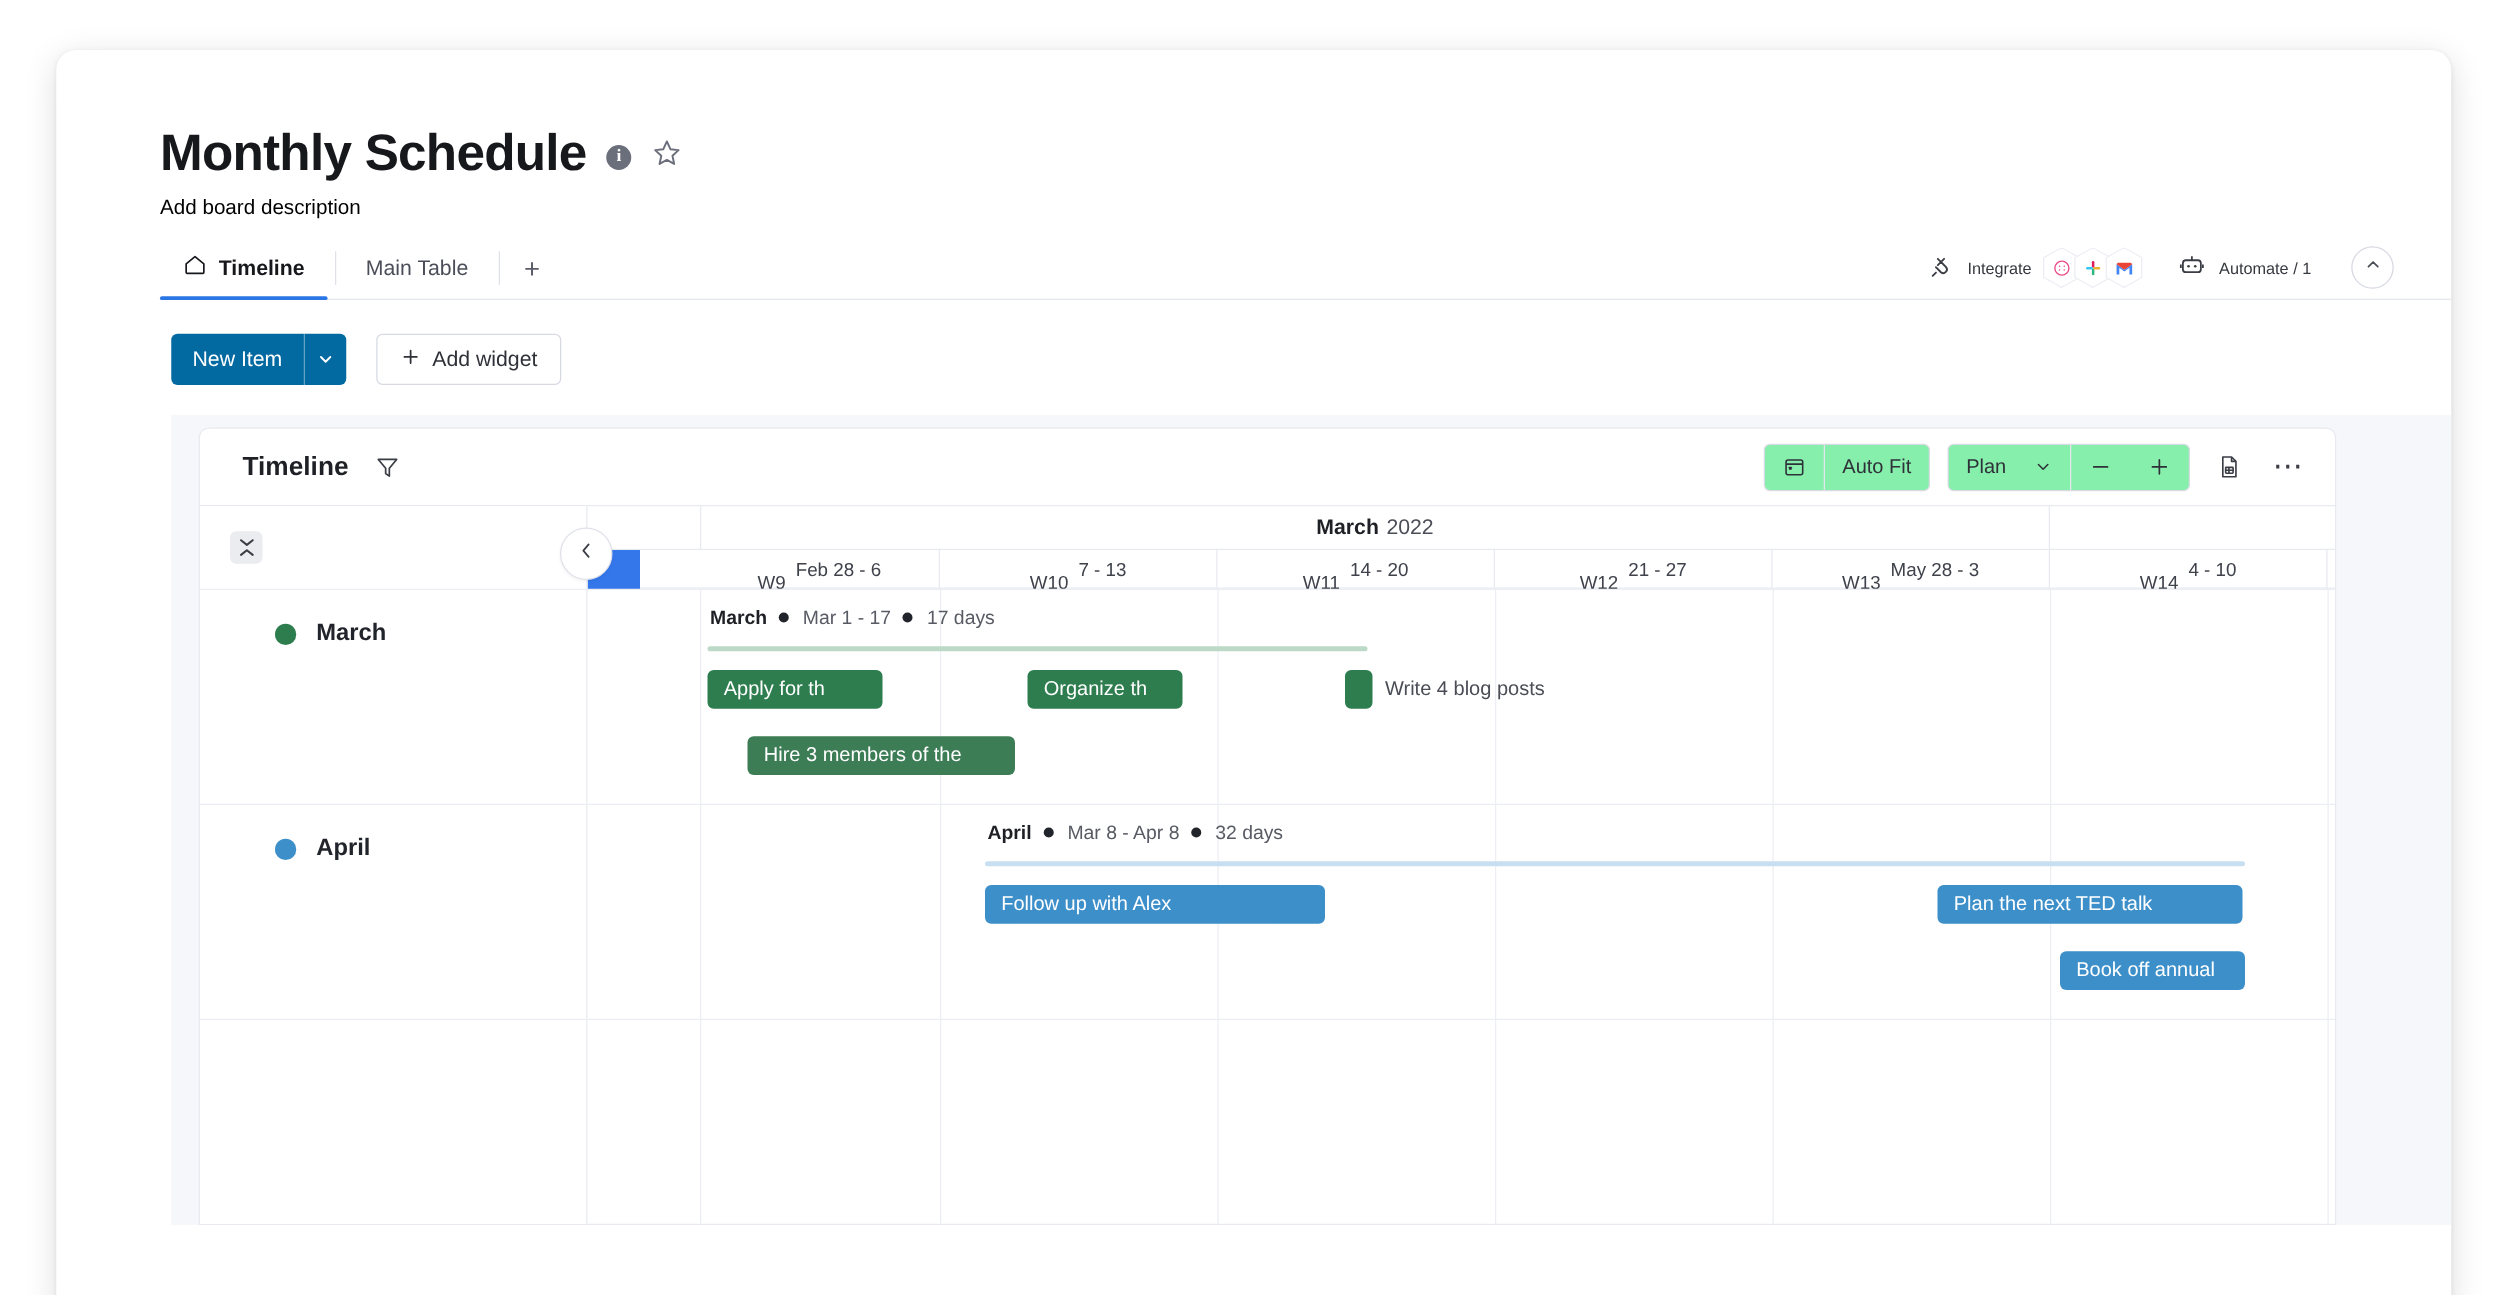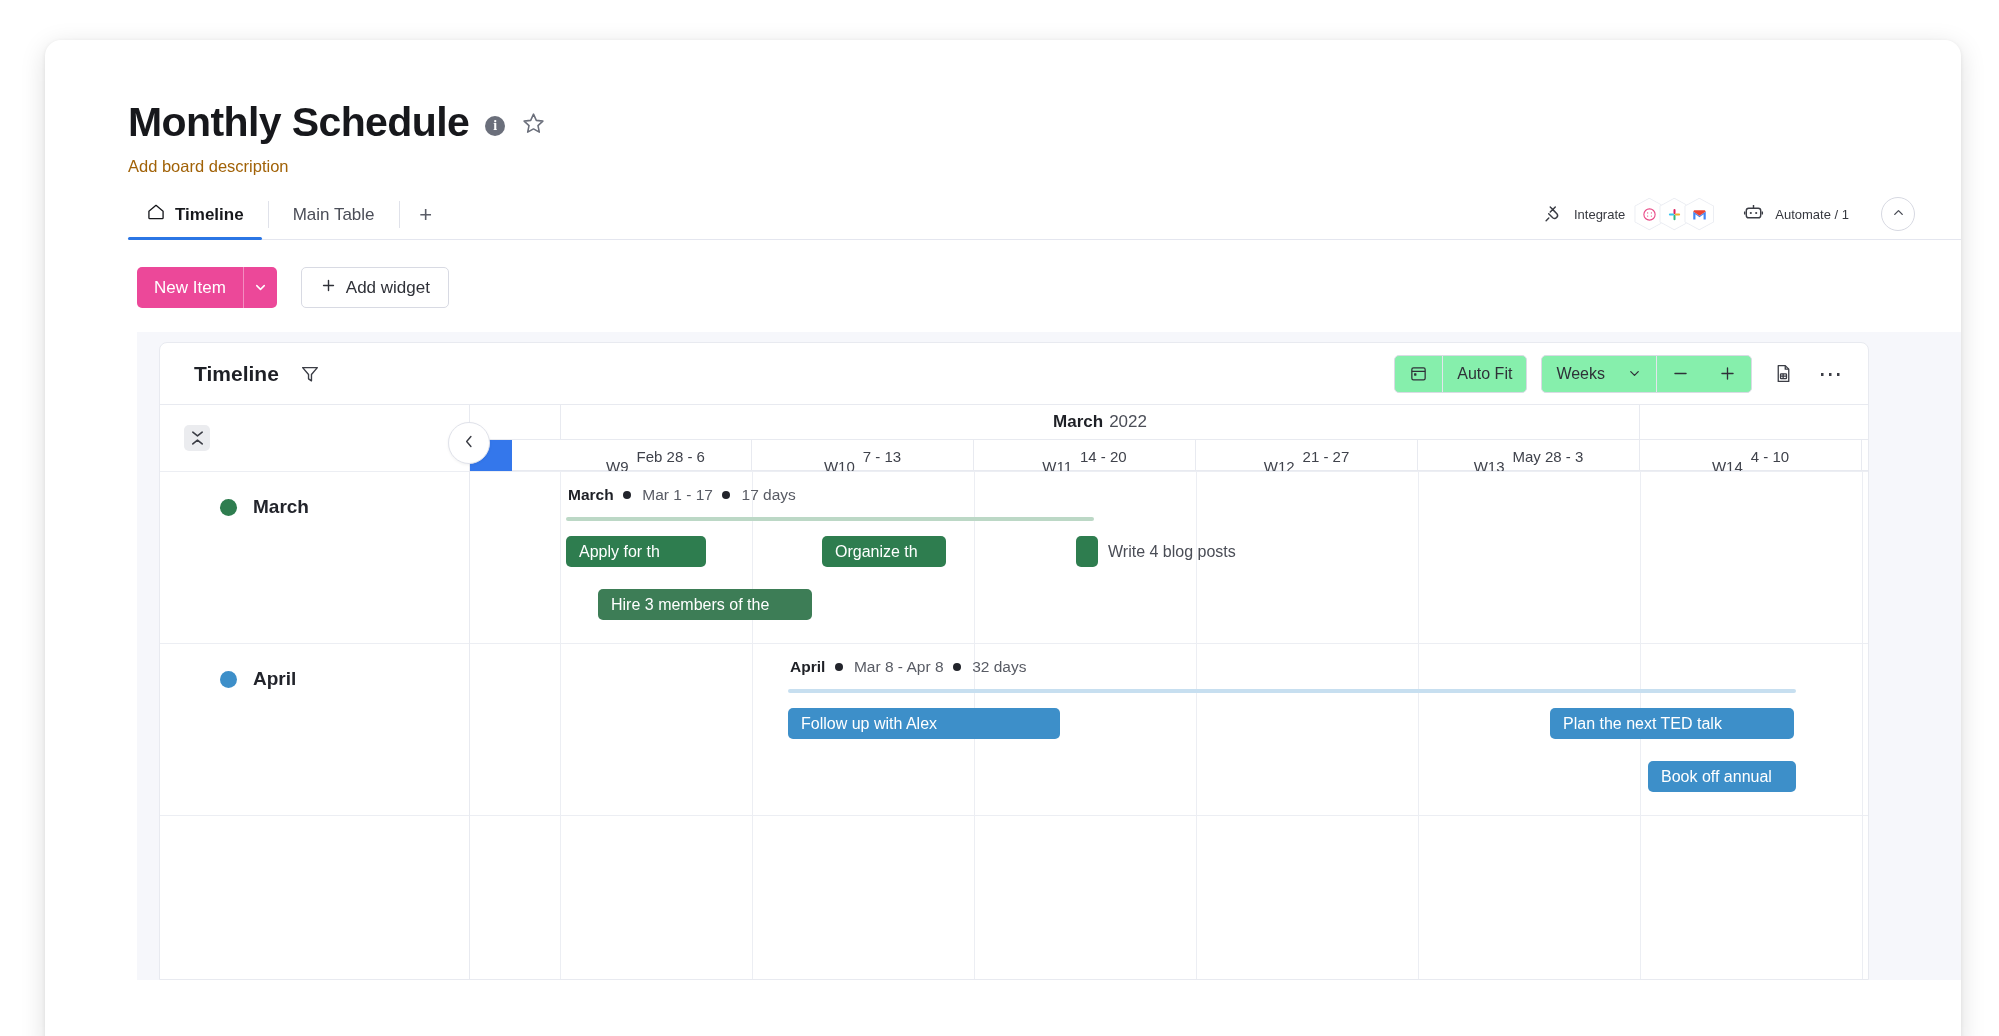--- a/index.html
+++ b/index.html
@@ -30,21 +30,21 @@
   }
   .info-badge {
     width: 20px; height: 20px; border-radius: 50%;
     background: #6b6f7b; color: #fff;
     font-size: 14px; font-weight: 700; font-family: "Liberation Serif", serif;
     display: flex; align-items: center; justify-content: center;
     margin-top: 6px;
   }
   .star-icon { margin-top: 5px; }
   .board-desc {
-    margin-top: 14px; font-size: 16.5px; color: #a16207;
+    margin-top: 14px; font-size: 16.5px; color: #000000;
   }
 
   
   .tabs-bar {
     margin-top: 14px;
     display: flex; align-items: flex-end;
     border-bottom: 1px solid #e4e6ef;
     padding-right: 46px;
     height: 50px;
   }
@@ -101,21 +101,21 @@
     cursor: pointer; margin-left: 4px;
   }
 
   
   .action-bar {
     display: flex; align-items: center; gap: 24px;
     padding: 27px 0 0 92px;
   }
   .new-item-btn {
     display: flex; align-items: stretch;
-    background: #ec4899; border-radius: 5px;
+    background: #0369a1; border-radius: 5px;
     height: 41px; color: #fff; cursor: pointer; overflow: hidden;
   }
   .new-item-label {
     display: flex; align-items: center; padding: 0 17px;
     font-size: 17px; font-weight: 500;
   }
   .new-item-caret {
     display: flex; align-items: center; justify-content: center;
     width: 34px; border-left: 1px solid rgba(255,255,255,0.38);
   }
@@ -390,21 +390,21 @@
                 <path d="M3.6 9.2h16.8"></path>
                 <rect x="6.4" y="11.8" width="3" height="3" rx="0.5" fill="#2f3138" stroke="none"></rect>
               </svg>
             </div>
             <div class="seg-div"></div>
             <div class="seg-btn">Auto Fit</div>
           </div>
 
           <div class="seg-group">
             <div class="seg-btn">
-              <span>Weeks</span>
+              <span>Plan</span>
               <span style="margin-left:22px;display:flex;">
                 <svg width="15" height="15" viewBox="0 0 24 24" fill="none" stroke="#2f3138" stroke-width="2" stroke-linecap="round" stroke-linejoin="round">
                   <polyline points="6,9 12,15 18,9"></polyline>
                 </svg>
               </span>
             </div>
             <div class="seg-div"></div>
             <div class="seg-btn">
               <svg width="19" height="19" viewBox="0 0 24 24" stroke="#2f3138" stroke-width="1.7" stroke-linecap="round">
                   <path d="M5 12h14"></path>

